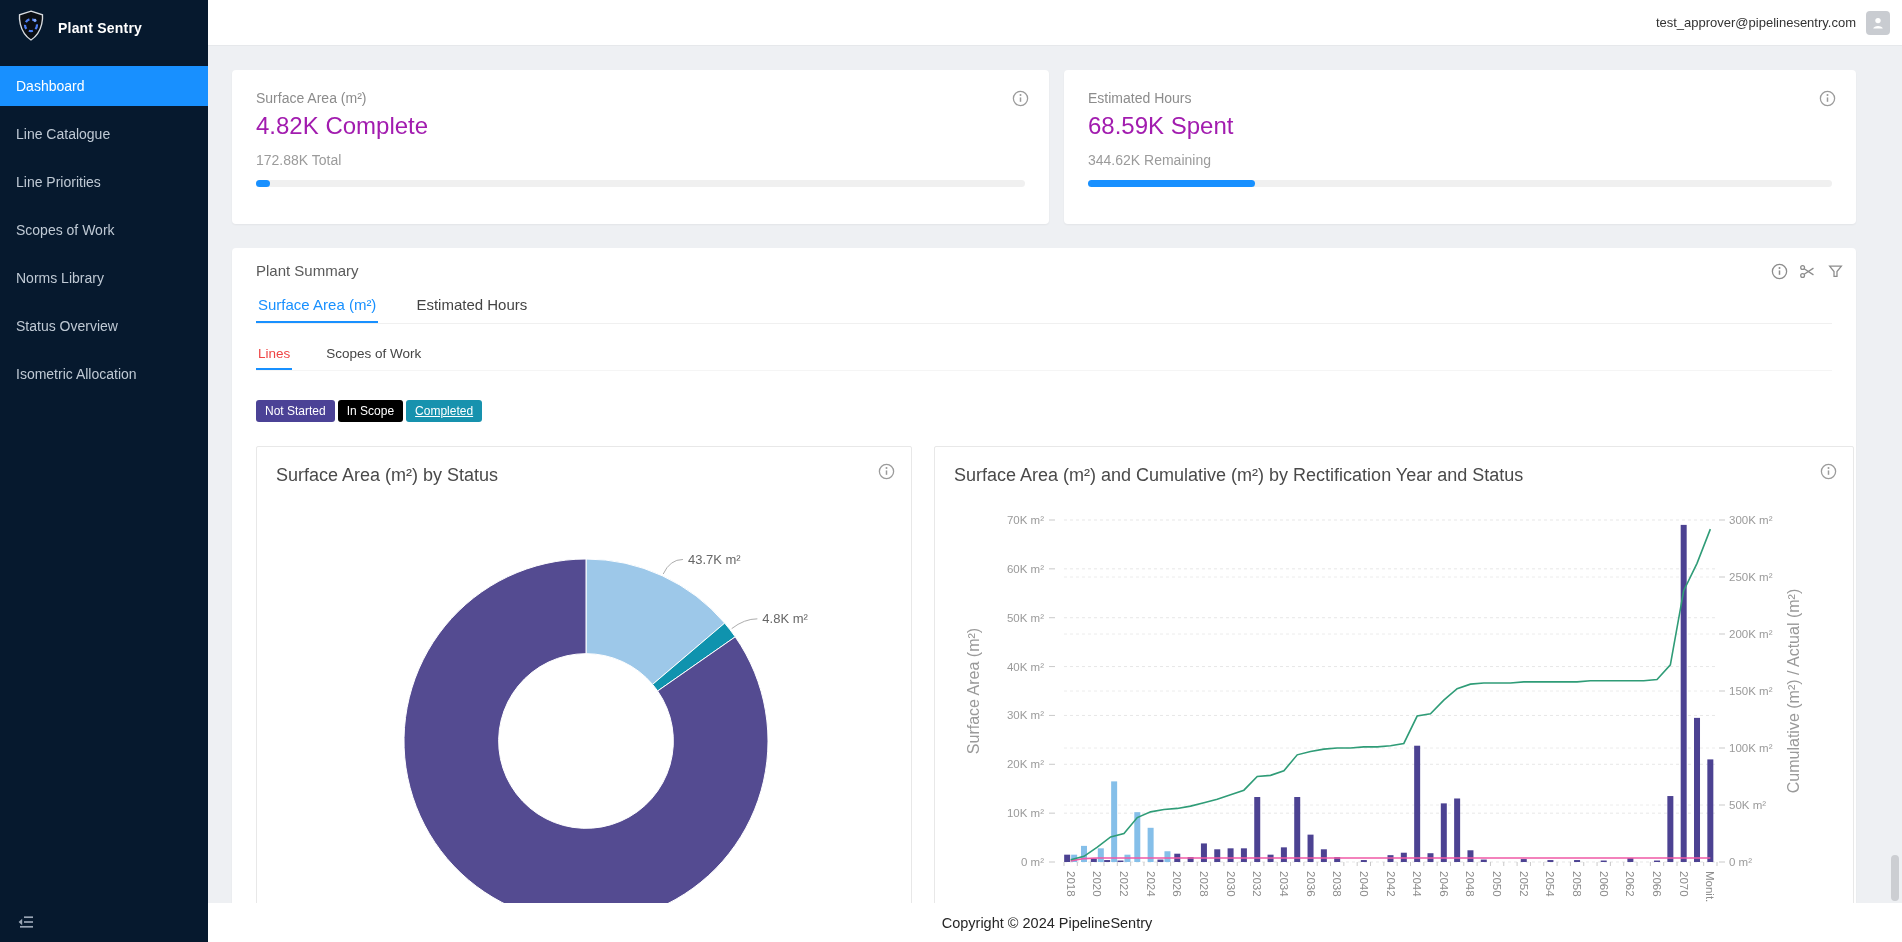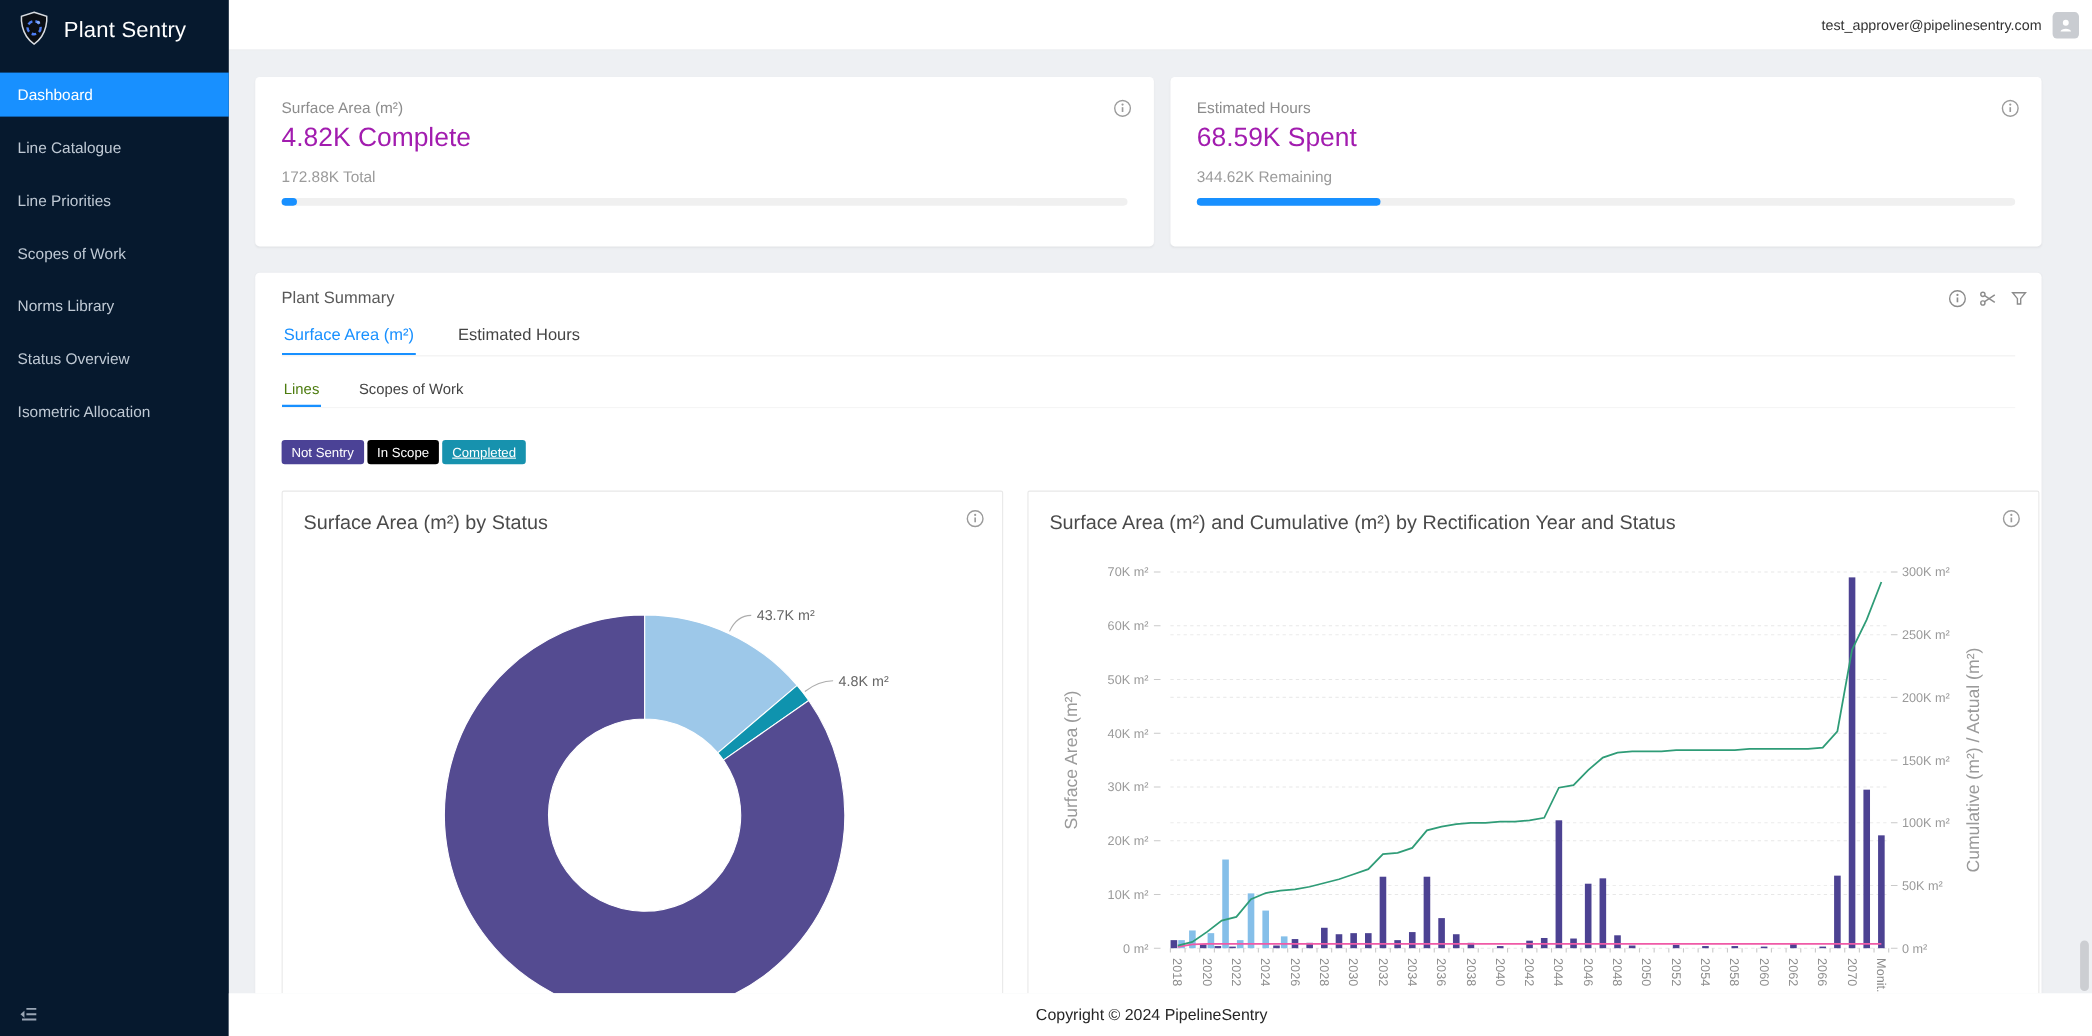--- a/index.html
+++ b/index.html
@@ -1,21 +1,21 @@
 <!DOCTYPE html>
 <html><head>
 <meta charset="utf-8">
 <style>
   html,body{margin:0;padding:0;width:1902px;height:942px;overflow:hidden;
     font-family:"Liberation Sans", sans-serif;background:#eef0f3;position:relative;}
   *{box-sizing:border-box;}
   
   .sidebar{position:absolute;left:0;top:0;width:208px;height:942px;background:#06192e;z-index:5;}
   .logo-block{height:56px;display:flex;align-items:center;gap:10px;padding:0 14px;}
-  .logo-title{color:#fff;font-size:20px;font-weight:normal;letter-spacing:.2px;}
+  .logo-title{color:#fff;font-size:14px;font-weight:bold;letter-spacing:.2px;}
   .side-menu{margin-top:10px;}
   .side-item{height:40px;margin-bottom:8px;display:flex;align-items:center;
     padding:0 16px;color:#bfc9d4;font-size:14px;cursor:pointer;}
   .side-item.active{background:#1890ff;color:#fff;}
   .side-foot{position:absolute;left:0;bottom:0;width:100%;height:40px;display:flex;align-items:center;padding:0 16px;}
   
   .topbar{position:absolute;left:208px;top:0;right:0;height:46px;background:#fff;
     border-bottom:1px solid #e6e8eb;display:flex;align-items:center;justify-content:flex-end;
     gap:10px;padding-right:12px;z-index:4;}
   .user-email{font-size:13px;color:#333;}
@@ -33,21 +33,21 @@
   .progress-fill{height:100%;border-radius:4px;background:#1890ff;width:0;}
   
   .panel{position:absolute;left:24px;top:202px;width:1624px;height:830px;background:#fff;border-radius:4px;box-shadow:0 1px 2px rgba(0,0,0,.05);}
   .panel-title{position:absolute;left:24px;top:14px;font-size:15px;color:#595959;}
   .panel-icons{position:absolute;right:12px;top:15px;display:flex;gap:11px;}
   .tabs{position:absolute;left:24px;top:42px;width:1576px;border-bottom:1px solid #f0f0f0;display:flex;gap:36px;}
   .tab{font-size:15px;color:#444;padding:6px 2px 10px 2px;cursor:pointer;}
   .tab.active{color:#1890ff;box-shadow:inset 0 -2px 0 #1890ff;}
   .subtabs{position:absolute;left:24px;top:94px;width:1576px;border-bottom:1px solid #f5f5f5;display:flex;gap:32px;}
   .subtab{font-size:13.5px;color:#444;padding:4px 2px 9px 2px;cursor:pointer;}
-  .subtab.active{color:#4d7c0f;box-shadow:inset 0 -2px 0 #1890ff;}
+  .subtab.active{color:#ef4444;box-shadow:inset 0 -2px 0 #1890ff;}
   .chips{position:absolute;left:24px;top:152px;display:flex;gap:3px;}
   .chip{color:#fff;font-size:12px;padding:4px 9px;border-radius:3px;cursor:pointer;}
   .chart-box{position:absolute;background:#fff;border:1px solid #e8e8e8;border-radius:2px;}
   .box1{left:24px;top:198px;width:656px;height:560px;}
   .box2{left:702px;top:198px;width:920px;height:560px;}
   .chart-title{position:absolute;left:19px;top:18px;font-size:18px;color:#4a4a4a;z-index:2;}
   .chart-info{position:absolute;right:16px;top:16px;z-index:2;}
   .chart-svg{position:absolute;left:0;top:0;}
   
   .footer{position:absolute;left:208px;right:0;bottom:0;height:39px;background:#fff;display:flex;
@@ -165,21 +165,21 @@
       <span class="tab active">Surface Area (m²)</span>
       <span class="tab">Estimated Hours</span>
     </div>
 
     <div class="subtabs">
       <span class="subtab active">Lines</span>
       <span class="subtab">Scopes of Work</span>
     </div>
 
     <div class="chips">
-      <span class="chip" style="background: rgb(75, 66, 150);">Not Sentry</span>
+      <span class="chip" style="background: rgb(75, 66, 150);">Not Started</span>
       <span class="chip" style="background: #000000;">In Scope</span>
       <span class="chip" style="background: rgb(23, 146, 174); text-decoration: underline;">Completed</span>
     </div>
 
     <div class="chart-box box1">
       <div class="chart-title">Surface Area (m²) by Status</div>
       <span class="chart-info icon-btn">
         <svg width="17" height="17" viewBox="0 0 16 16">
             <circle cx="8" cy="8" r="6.7" fill="none" stroke="#9b9b9b" stroke-width="1.2"></circle>
             <rect x="7.3" y="7" width="1.4" height="4.1" fill="#9b9b9b"></rect>

